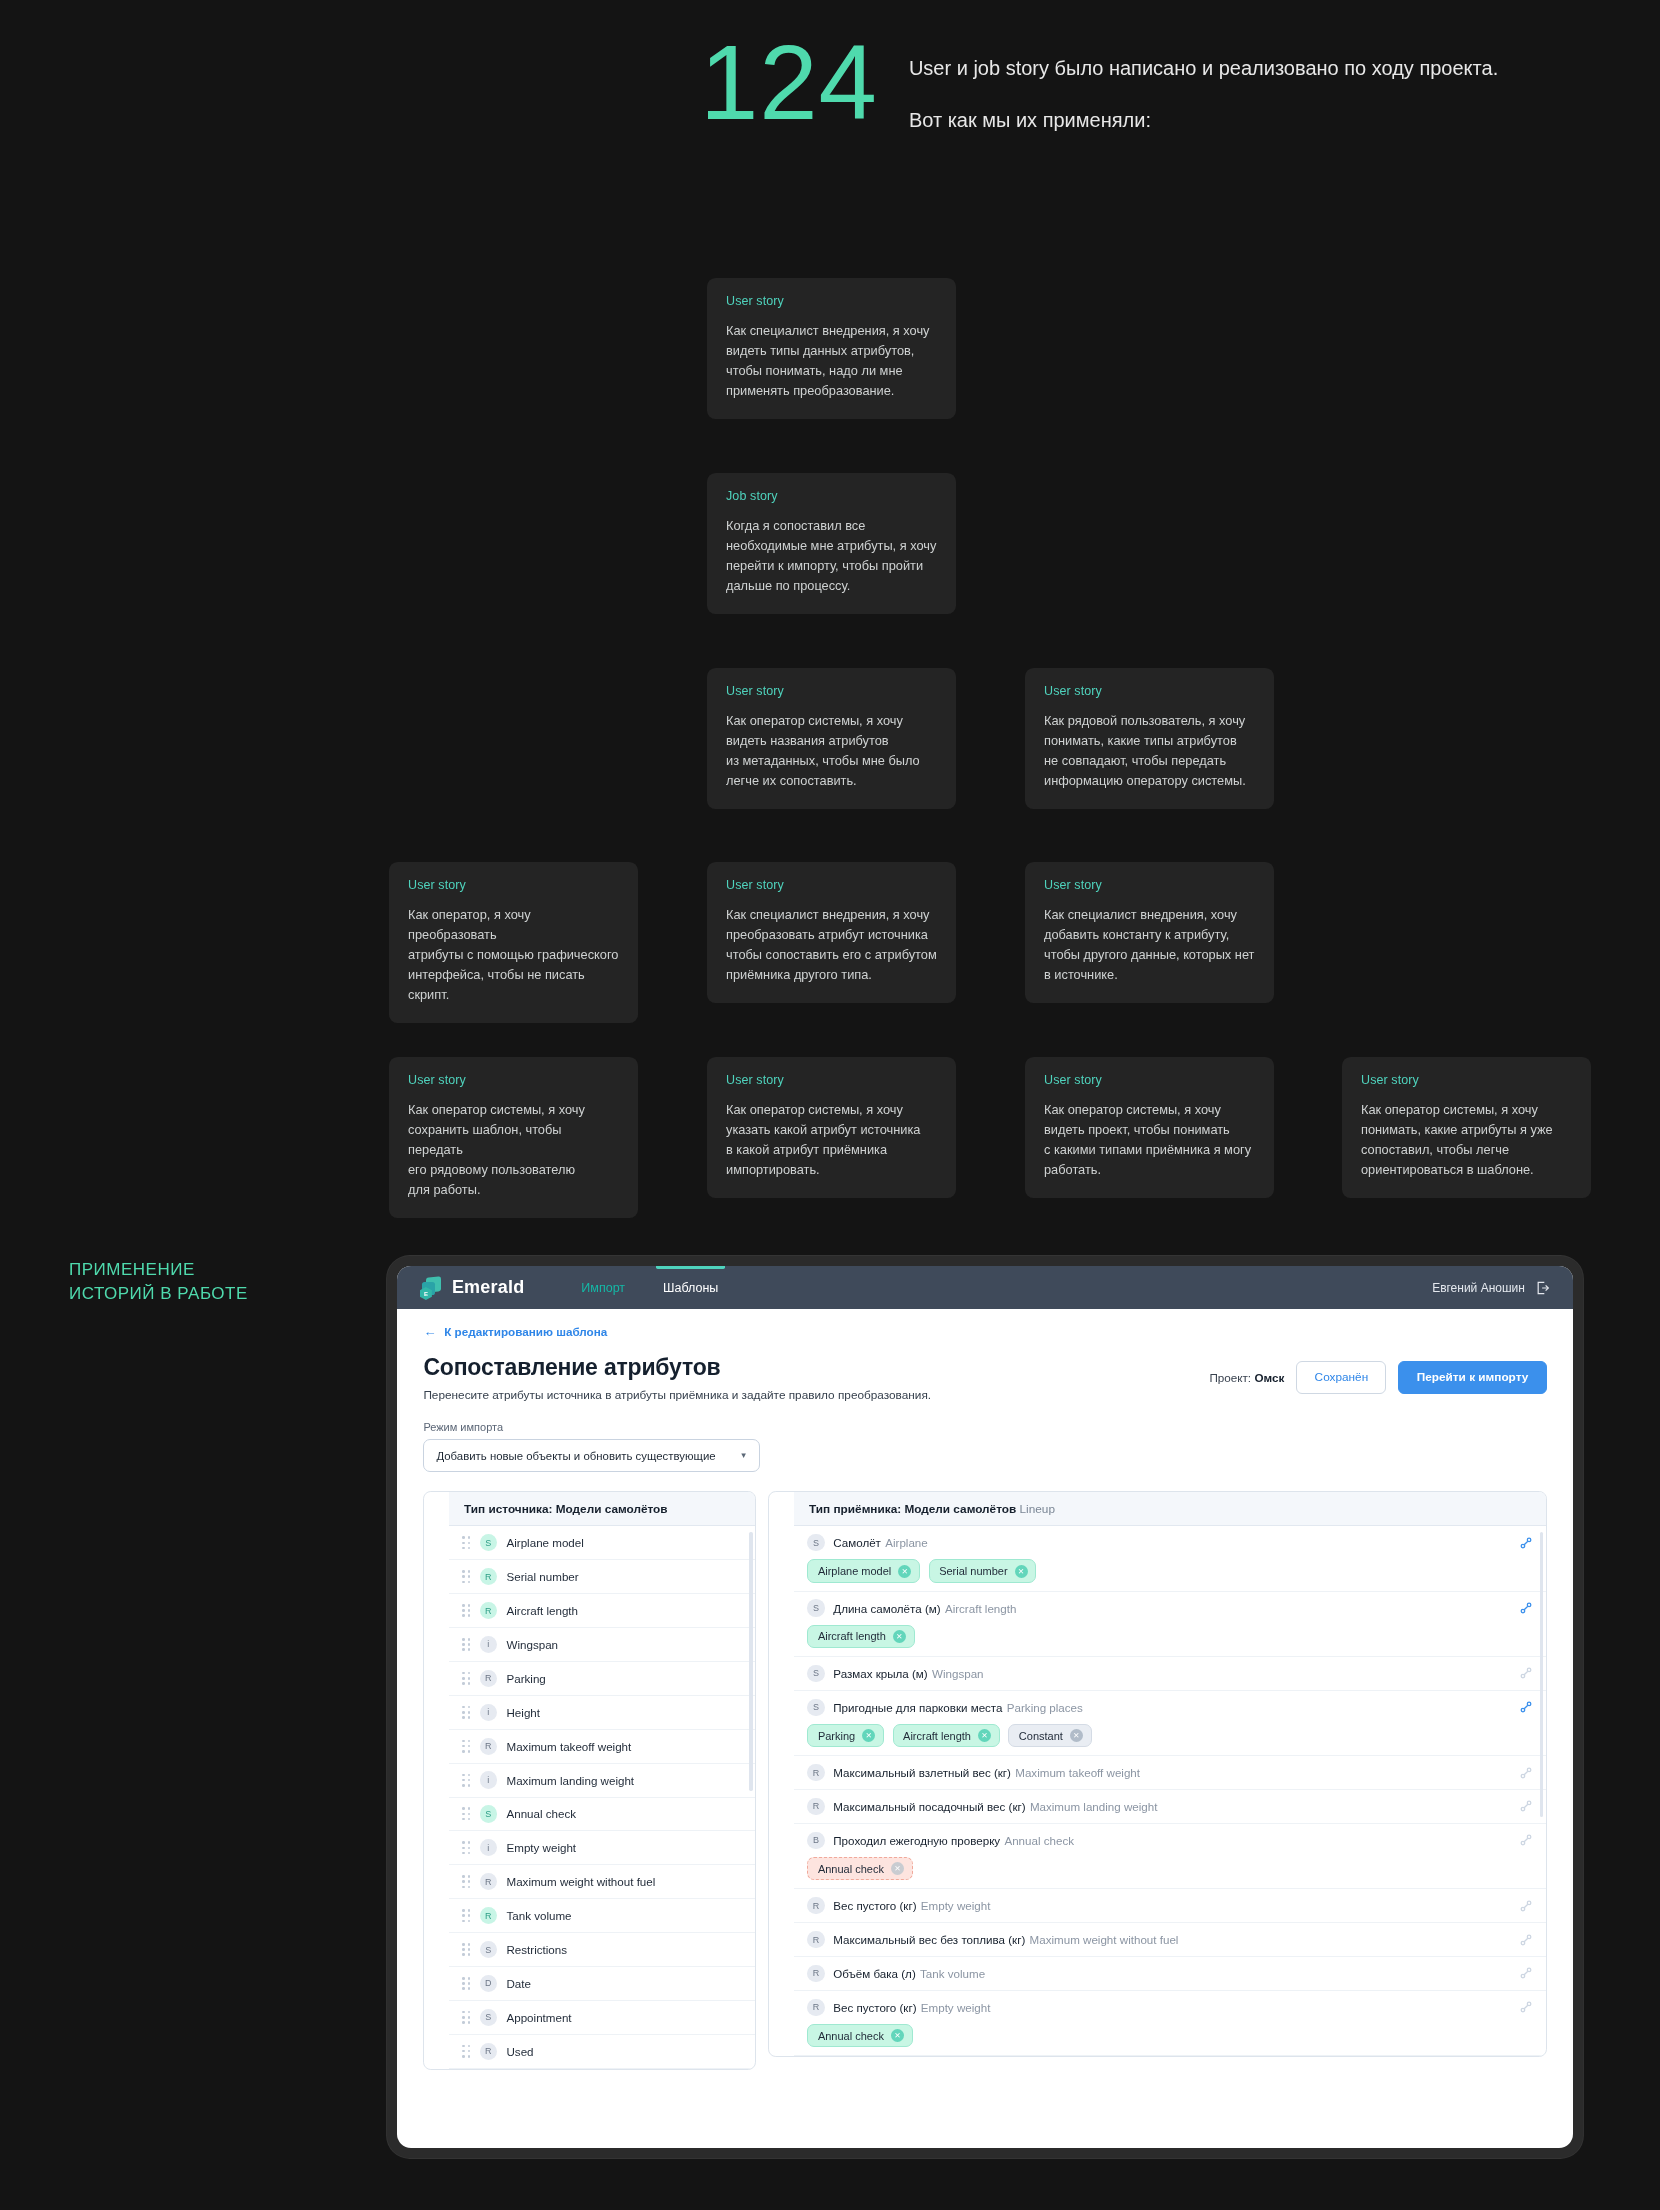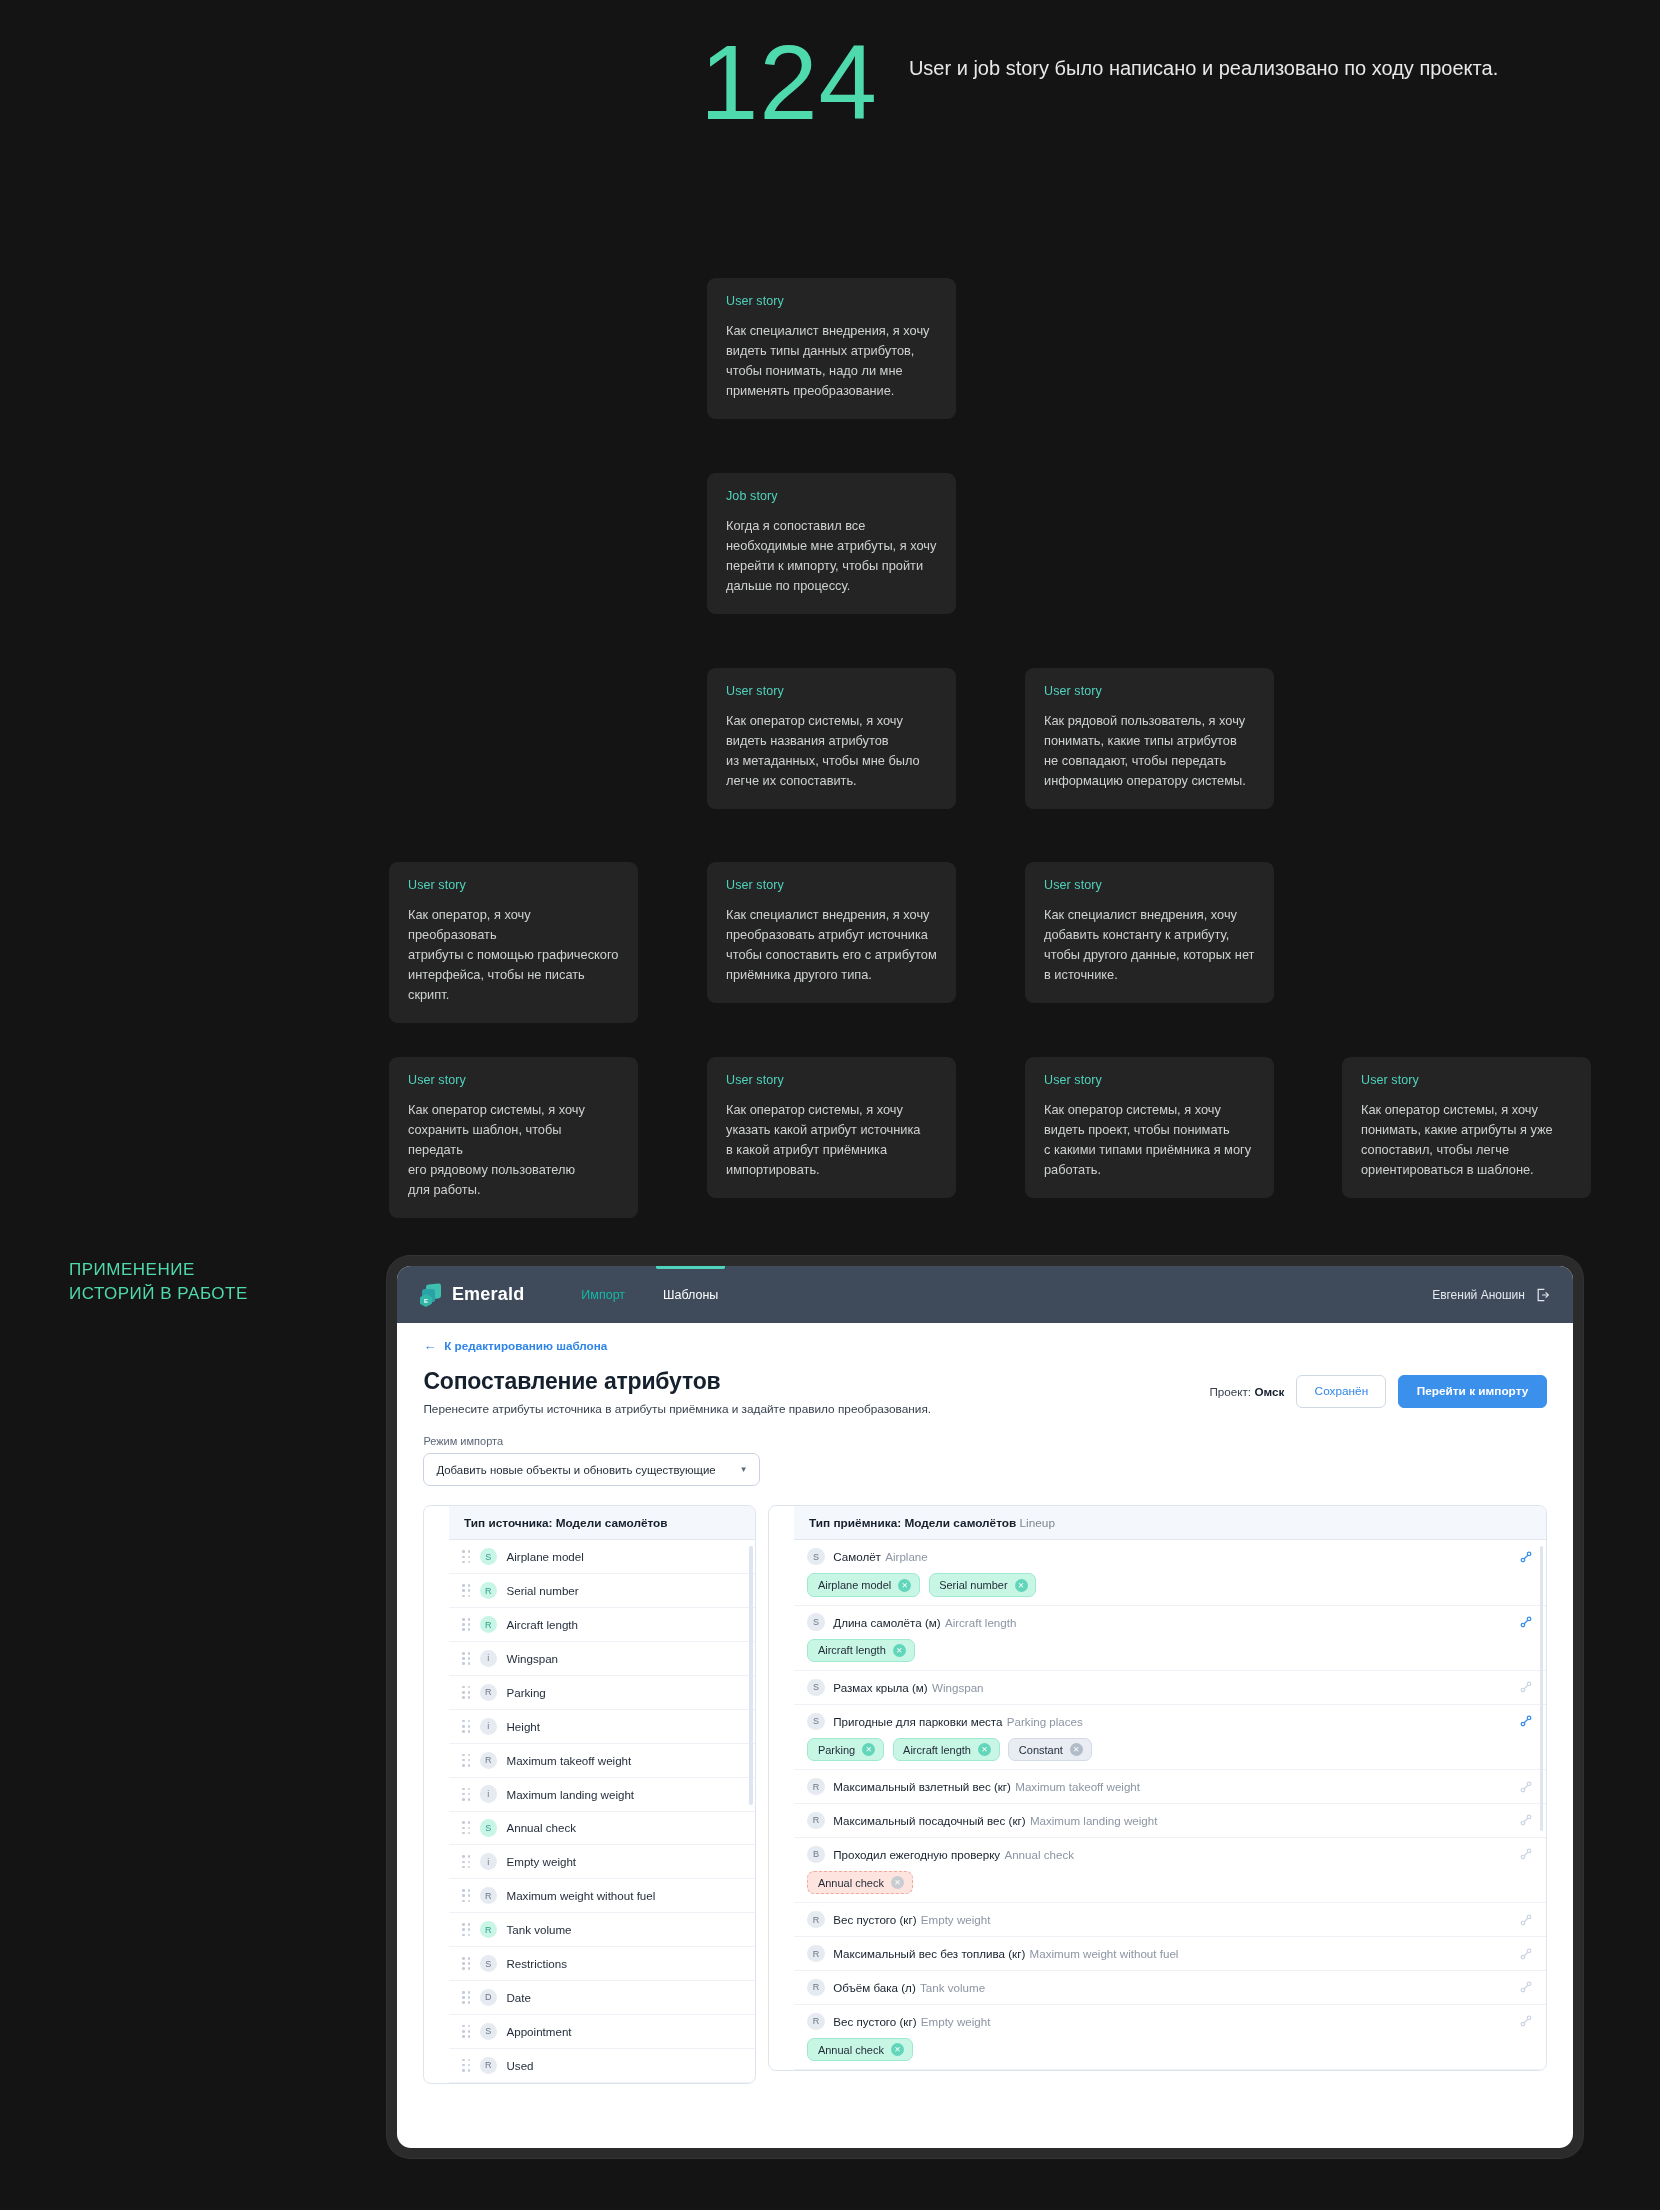--- a/index.html
+++ b/index.html
@@ -44,21 +44,21 @@
   .device {
     position: absolute; left: 387px; top: 1256px; width: 1196px; height: 902px;
     background: #2b2b2b; border-radius: 22.5px; padding: 10.4px;
     box-shadow: 0 0 0 0.9px #343434;
   }
   .screen {
     width: 100%; height: 100%; background: #ffffff; border-radius: 14px; overflow: hidden;
     display: flex; flex-direction: column;
   }
   .appbar {
-    height: 57px; background: #3f4a5a; display: flex; align-items: center;
+    height: 43px; background: #3f4a5a; display: flex; align-items: center;
     padding: 0 22.5px; flex: 0 0 auto; position: relative;
   }
   .brand { display: flex; align-items: center; gap: 9.5px; }
   .logo { position: relative; width: 22.5px; height: 22.5px; }
   .logo .sq1 { position:absolute; left:6px; top:0px; width:14.7px; height:14.7px; background:#3fbfae; border-radius:2.6px; transform: skewY(-6deg); }
   .logo .sq2 { position:absolute; left:1.7px; top:5.2px; width:13px; height:13px; background:#2aa3a7; border-radius:2.6px; }
   .logo .hex {
     position:absolute; left:0px; top:10.4px; width:12px; height:13px; background:#31b6a8;
     clip-path: polygon(50% 0%, 100% 25%, 100% 75%, 50% 100%, 0% 75%, 0% 25%);
     display:flex; align-items:center; justify-content:center;
@@ -151,20 +151,21 @@
 </head>
 <body>
 
 <div class="page">
 
   <div class="hero">
     <div class="hero-num">124</div>
     <div class="hero-text">
       <div class="hero-p1">User и job story было написано
 и реализовано по ходу проекта.</div>
+      <div class="hero-p2">Вот как мы их применяли:</div>
     </div>
   </div>
 
   <div class="card" style="left:707px;  top:278px;">
     <div class="card-kicker">User story</div>
     <div class="card-body">Как специалист внедрения, я хочу
 видеть типы данных атрибутов,
 чтобы понимать, надо ли мне
 применять преобразование.</div>
   </div>

